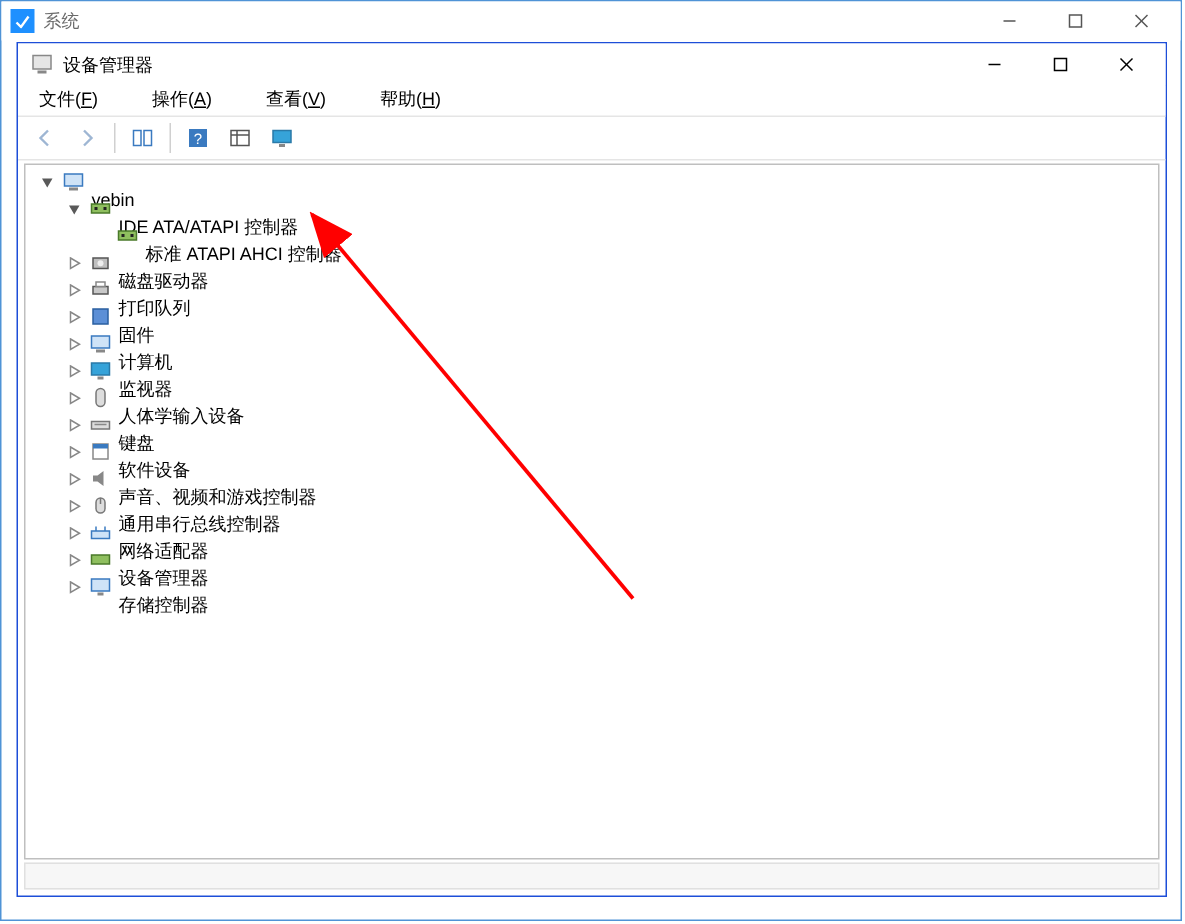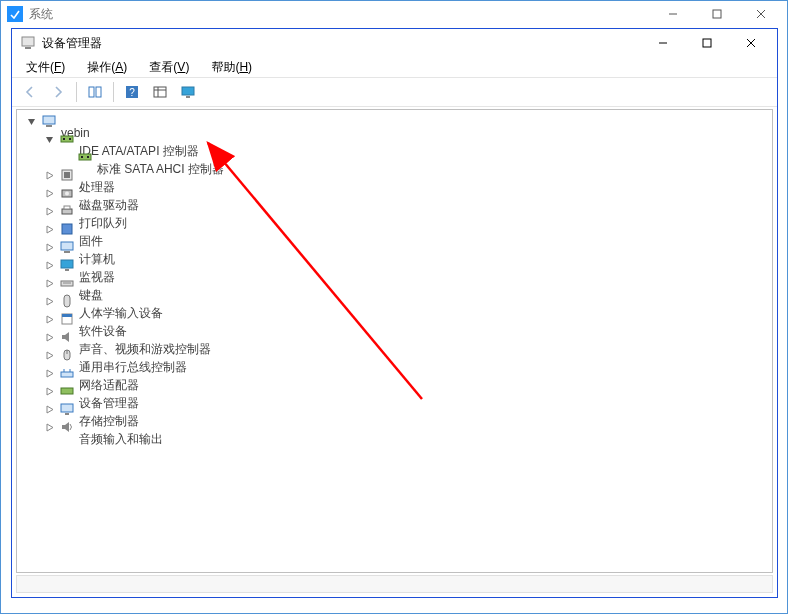--- a/index.html
+++ b/index.html
@@ -68,23 +68,22 @@
   .inner-tb .app-icon {
     width: 16px; height: 16px; margin-right: 6px;
     display: inline-flex; align-items:center; justify-content:center;
   }
   .inner-tb .title { flex: 1; color:#000; }
   .inner-ctrls { display: flex; }
 
   .menu-bar {
     height: 20px;
     display: flex;
-    align-items: center;
     padding: 0 6px;
-    gap: 6px;
+    gap: 20px;
     background: #fff;
   }
   .menu-item {
     padding: 1px 8px;
   }
   .underline { text-decoration: underline; }
 
   .toolbar {
     height: 28px;
     display: flex;
@@ -129,21 +128,21 @@
   .indent2 { padding-left: 40px; }
   .toggler {
     width: 12px; height: 12px; margin-right: 2px;
     display: inline-flex; align-items: center; justify-content: center;
   }
   .toggler svg { width: 9px; height: 9px; }
   .node-icon {
     width: 16px; height: 16px; margin: 0 4px 0 2px;
     display: inline-flex; align-items:center; justify-content:center;
   }
-  .node-label { color: #404040; margin-top: 24px; }
+  .node-label { color: #000000; margin-top: 24px; }
 
   .status-bar {
     position: absolute;
     left: 4px; right: 4px; bottom: 4px;
     height: 18px;
     border: 1px solid #e0e0e0;
     background: #f7f7f7;
     box-sizing: border-box;
   }
 
@@ -295,38 +294,24 @@
 
         <div class="row indent2">
           <span class="toggler"></span>
           <span class="node-icon">
               <svg viewBox="0 0 16 16">
                 <rect x="2" y="5" width="12" height="6" fill="#8fbf5f" stroke="#4a7a2a"></rect>
                 <rect x="4" y="7" width="2" height="2" fill="#222"></rect>
                 <rect x="10" y="7" width="2" height="2" fill="#222"></rect>
               </svg>
             </span>
-          <span class="node-label">标准 SATA AHCI 控制器</span>
+          <span class="node-label">标准 ATAPI AHCI 控制器</span>
         </div>
 
         <div id="generic-items">
-            <div class="row indent1">
-              <span class="toggler">
-                <svg viewBox="0 0 9 9">
-                  <path d="M2 1 L8 4.5 L2 8 Z" fill="none" stroke="#888" stroke-width="1"></path>
-                </svg>
-              </span>
-              <span class="node-icon">
-                <svg viewBox="0 0 16 16">
-                  <rect x="3" y="3" width="10" height="10" fill="#e6e6e6" stroke="#777"></rect>
-                  <rect x="5" y="5" width="6" height="6" fill="#777"></rect>
-                </svg>
-              </span>
-              <span class="node-label">处理器</span>
-            </div>
             <div class="row indent1">
               <span class="toggler">
                 <svg viewBox="0 0 9 9">
                   <path d="M2 1 L8 4.5 L2 8 Z" fill="none" stroke="#888" stroke-width="1"></path>
                 </svg>
               </span>
               <span class="node-icon">
                 <svg viewBox="0 0 16 16">
                   <rect x="3" y="5" width="10" height="7" fill="#bfbfbf" stroke="#555"></rect>
                   <circle cx="8" cy="8.5" r="2" fill="#eee"></circle>
@@ -390,38 +375,38 @@
               <span class="node-label">监视器</span>
             </div>
             <div class="row indent1">
               <span class="toggler">
                 <svg viewBox="0 0 9 9">
                   <path d="M2 1 L8 4.5 L2 8 Z" fill="none" stroke="#888" stroke-width="1"></path>
                 </svg>
               </span>
               <span class="node-icon">
                 <svg viewBox="0 0 16 16">
+                  <rect x="5" y="2" width="6" height="12" rx="3" fill="#ddd" stroke="#777"></rect>
+                </svg>
+              </span>
+              <span class="node-label">人体学输入设备</span>
+            </div>
+            <div class="row indent1">
+              <span class="toggler">
+                <svg viewBox="0 0 9 9">
+                  <path d="M2 1 L8 4.5 L2 8 Z" fill="none" stroke="#888" stroke-width="1"></path>
+                </svg>
+              </span>
+              <span class="node-icon">
+                <svg viewBox="0 0 16 16">
                   <rect x="2" y="6" width="12" height="5" fill="#ddd" stroke="#777"></rect>
                   <line x1="4" y1="8" x2="12" y2="8" stroke="#888"></line>
                 </svg>
               </span>
               <span class="node-label">键盘</span>
-            </div>
-            <div class="row indent1">
-              <span class="toggler">
-                <svg viewBox="0 0 9 9">
-                  <path d="M2 1 L8 4.5 L2 8 Z" fill="none" stroke="#888" stroke-width="1"></path>
-                </svg>
-              </span>
-              <span class="node-icon">
-                <svg viewBox="0 0 16 16">
-                  <rect x="5" y="2" width="6" height="12" rx="3" fill="#ddd" stroke="#777"></rect>
-                </svg>
-              </span>
-              <span class="node-label">人体学输入设备</span>
             </div>
             <div class="row indent1">
               <span class="toggler">
                 <svg viewBox="0 0 9 9">
                   <path d="M2 1 L8 4.5 L2 8 Z" fill="none" stroke="#888" stroke-width="1"></path>
                 </svg>
               </span>
               <span class="node-icon">
                 <svg viewBox="0 0 16 16">
                   <rect x="3" y="3" width="10" height="10" fill="#fff" stroke="#888"></rect>
@@ -491,34 +476,20 @@
                   <path d="M2 1 L8 4.5 L2 8 Z" fill="none" stroke="#888" stroke-width="1"></path>
                 </svg>
               </span>
               <span class="node-icon">
                 <svg viewBox="0 0 16 16">
                   <rect x="2" y="3" width="12" height="8" fill="#cfe3f7" stroke="#3a7ac0"></rect>
                   <rect x="6" y="12" width="4" height="2" fill="#888"></rect>
                 </svg>
               </span>
               <span class="node-label">存储控制器</span>
-            </div>
-            <div class="row indent1">
-              <span class="toggler">
-                <svg viewBox="0 0 9 9">
-                  <path d="M2 1 L8 4.5 L2 8 Z" fill="none" stroke="#888" stroke-width="1"></path>
-                </svg>
-              </span>
-              <span class="node-icon">
-                <svg viewBox="0 0 16 16">
-                  <path d="M3 6 L6 6 L10 3 L10 13 L6 10 L3 10 Z" fill="#888"></path>
-                  <path d="M11 5 Q14 8 11 11" fill="none" stroke="#888"></path>
-                </svg>
-              </span>
-              <span class="node-label">音频输入和输出</span>
             </div>
           </div>
 
       </div>
     </div>
 
     <div class="status-bar"></div>
 
     <svg class="annotation-arrow" style="left:0;top:0;" width="767" height="570">
       <defs>

